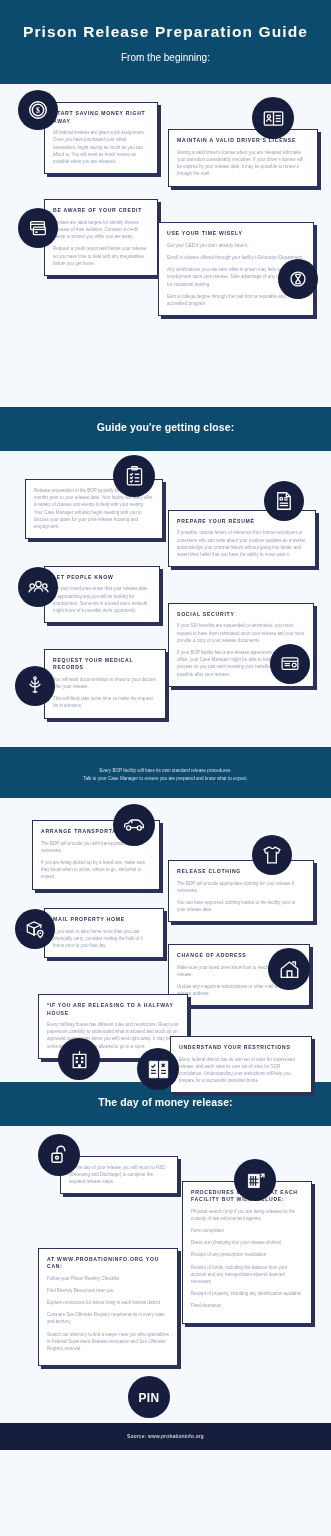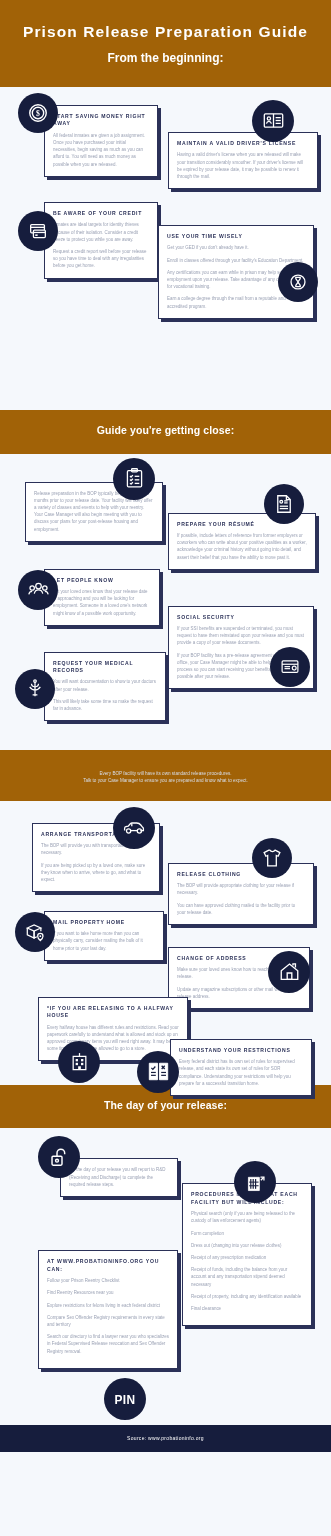--- a/index.html
+++ b/index.html
@@ -13,21 +13,21 @@
   #infographic {
     width: 331px;
     min-height: 1536px;
     background: #f5f8fc;
     position: relative;
     overflow: hidden;
   }
 
   
   .band {
-    background: #a16207;
+    background: #0c4a6e;
     width: 100%;
     padding: 14px 10px 16px 10px;
     text-align: center;
   }
   .band.top { padding: 22px 10px 20px 10px; }
 
   .main-title {
     color: #ffffff;
     font-size: 15.5px;
     font-weight: bold;
@@ -36,22 +36,22 @@
   }
   .band-title {
     color: #ffffff;
     font-size: 10.5px;
     font-weight: bold;
     letter-spacing: 0.1px;
     line-height: 1.3;
   }
   .band-sub {
     color: #ffffff;
-    font-size: 12px;
-    font-weight: bold;
+    font-size: 10px;
+    font-weight: normal;
     margin-top: 10px;
     line-height: 1.3;
   }
   .band-note {
     color: #d8deea;
     font-size: 4.6px;
     line-height: 1.65;
     margin-top: 6px;
   }
 
@@ -399,21 +399,21 @@
         <path d="M15.3 6l3.2 3.4M18.5 6l-3.2 3.4" stroke="#161d3d" stroke-width="1.3"></path>
         <line x1="4.2" y1="13" x2="9.2" y2="13" stroke="#161d3d" stroke-width="1.2"></line>
         <line x1="4.2" y1="16" x2="9.2" y2="16" stroke="#161d3d" stroke-width="1.2"></line>
         <line x1="14.8" y1="13" x2="19.8" y2="13" stroke="#161d3d" stroke-width="1.2"></line>
         <line x1="14.8" y1="16" x2="19.8" y2="16" stroke="#161d3d" stroke-width="1.2"></line>
       </svg>
     </div>
   </div>
 
   <div class="band">
-    <div class="band-title">The day of your release:</div>
+    <div class="band-title">The day of money release:</div>
   </div>
 
   <div class="section" style="height:297px">
 
     <div class="card" style="left:60px; top:30px; width:118px;">
       <div class="card-body">
         <p>On the day of your release you will report to R&amp;D (Receiving and Discharge) to complete the required release steps.</p>
       </div>
     </div>
     <div class="icon-circle" style="left:38px; top:8px; width:42px; height:42px;">
@@ -456,21 +456,21 @@
       <div class="card-body">
         <ul>
           <li>Follow your Prison Reentry Checklist</li>
           <li>Find Reentry Resources near you</li>
           <li>Explore restrictions for felons living in each federal district</li>
           <li>Compare Sex Offender Registry requirements in every state and territory</li>
           <li>Search our directory to find a lawyer near you who specializes in Federal Supervised Release revocation and Sex Offender Registry removal.</li>
         </ul>
       </div>
     </div>
-    <div class="icon-circle" style="left:104px; top:250px; width:42px; height:42px;">
+    <div class="icon-circle" style="left:128px; top:250px; width:42px; height:42px;">
       <svg width="34" height="34" viewBox="0 0 40 40" fill="none">
         <text x="20" y="26" font-size="14" fill="#ffffff" text-anchor="middle" font-family="Liberation Sans, sans-serif" font-weight="bold" letter-spacing="0.5">PIN</text>
       </svg>
     </div>
   </div>
 
   <div class="footer">
     <div class="footer-text">Source: www.probationinfo.org</div>
   </div>
 

